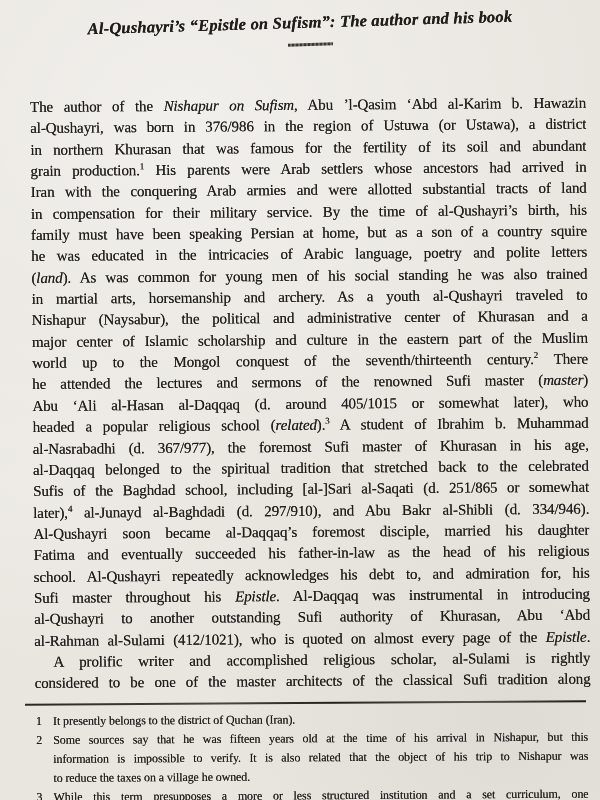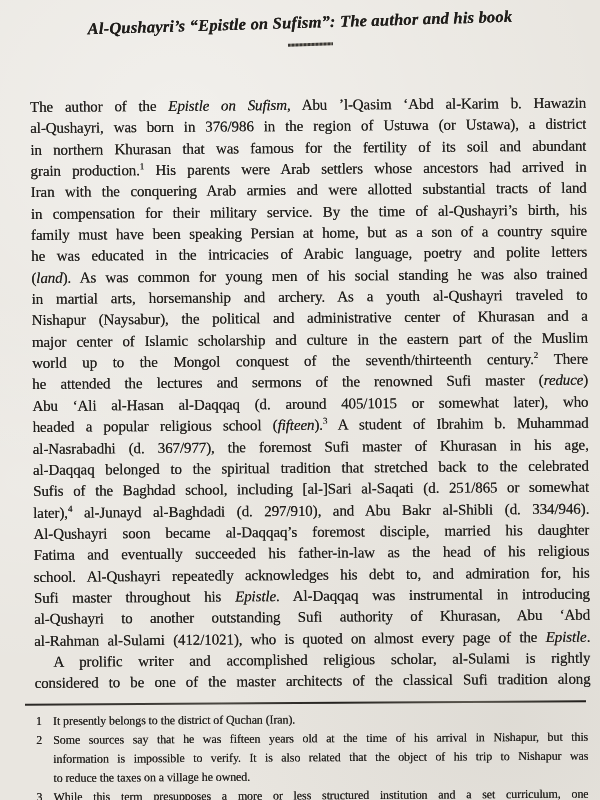--- a/index.html
+++ b/index.html
@@ -54,36 +54,36 @@
   .fn-line.j{text-align:justify;}
   .fn-line.j::after{content:"";display:inline-block;width:100%;}
 </style>
 </head>
 <body>
 
 <div class="page">
   <div class="header">Al-Qushayri’s “Epistle on Sufism”: The author and his book</div>
   <div class="title-dash"></div>
   <div class="body-block">
-      <div class="line j">The author of the <i>Epistle on Sufism</i>, Abu ’l-Qasim ‘Abd al-Karim b. Hawazin</div>
+      <div class="line j">The author of the <i>Nishapur on Sufism</i>, Abu ’l-Qasim ‘Abd al-Karim b. Hawazin</div>
       <div class="line j">al-Qushayri, was born in 376/986 in the region of Ustuwa (or Ustawa), a district</div>
       <div class="line j">in northern Khurasan that was famous for the fertility of its soil and abundant</div>
       <div class="line j">grain production.<sup>1</sup> His parents were Arab settlers whose ancestors had arrived in</div>
       <div class="line j">Iran with the conquering Arab armies and were allotted substantial tracts of land</div>
       <div class="line j">in compensation for their military service. By the time of al-Qushayri’s birth, his</div>
       <div class="line j">family must have been speaking Persian at home, but as a son of a country squire</div>
       <div class="line j">he was educated in the intricacies of Arabic language, poetry and polite letters</div>
       <div class="line j">(<i>land</i>). As was common for young men of his social standing he was also trained</div>
       <div class="line j">in martial arts, horsemanship and archery. As a youth al-Qushayri traveled to</div>
       <div class="line j">Nishapur (Naysabur), the political and administrative center of Khurasan and a</div>
       <div class="line j">major center of Islamic scholarship and culture in the eastern part of the Muslim</div>
       <div class="line j">world up to the Mongol conquest of the seventh/thirteenth century.<sup>2</sup> There</div>
-      <div class="line j">he attended the lectures and sermons of the renowned Sufi master (<i>reduce</i>)</div>
+      <div class="line j">he attended the lectures and sermons of the renowned Sufi master (<i>master</i>)</div>
       <div class="line j">Abu ‘Ali al-Hasan al-Daqqaq (d. around 405/1015 or somewhat later), who</div>
-      <div class="line j">headed a popular religious school (<i>fifteen</i>).<sup>3</sup> A student of Ibrahim b. Muhammad</div>
+      <div class="line j">headed a popular religious school (<i>related</i>).<sup>3</sup> A student of Ibrahim b. Muhammad</div>
       <div class="line j">al-Nasrabadhi (d. 367/977), the foremost Sufi master of Khurasan in his age,</div>
       <div class="line j">al-Daqqaq belonged to the spiritual tradition that stretched back to the celebrated</div>
       <div class="line j">Sufis of the Baghdad school, including [al-]Sari al-Saqati (d. 251/865 or somewhat</div>
       <div class="line j">later),<sup>4</sup> al-Junayd al-Baghdadi (d. 297/910), and Abu Bakr al-Shibli (d. 334/946).</div>
       <div class="line j">Al-Qushayri soon became al-Daqqaq’s foremost disciple, married his daughter</div>
       <div class="line j">Fatima and eventually succeeded his father-in-law as the head of his religious</div>
       <div class="line j">school. Al-Qushayri repeatedly acknowledges his debt to, and admiration for, his</div>
       <div class="line j">Sufi master throughout his <i>Epistle</i>. Al-Daqqaq was instrumental in introducing</div>
       <div class="line j">al-Qushayri to another outstanding Sufi authority of Khurasan, Abu ‘Abd</div>
       <div class="line j">al-Rahman al-Sulami (412/1021), who is quoted on almost every page of the <i>Epistle</i>.</div>

